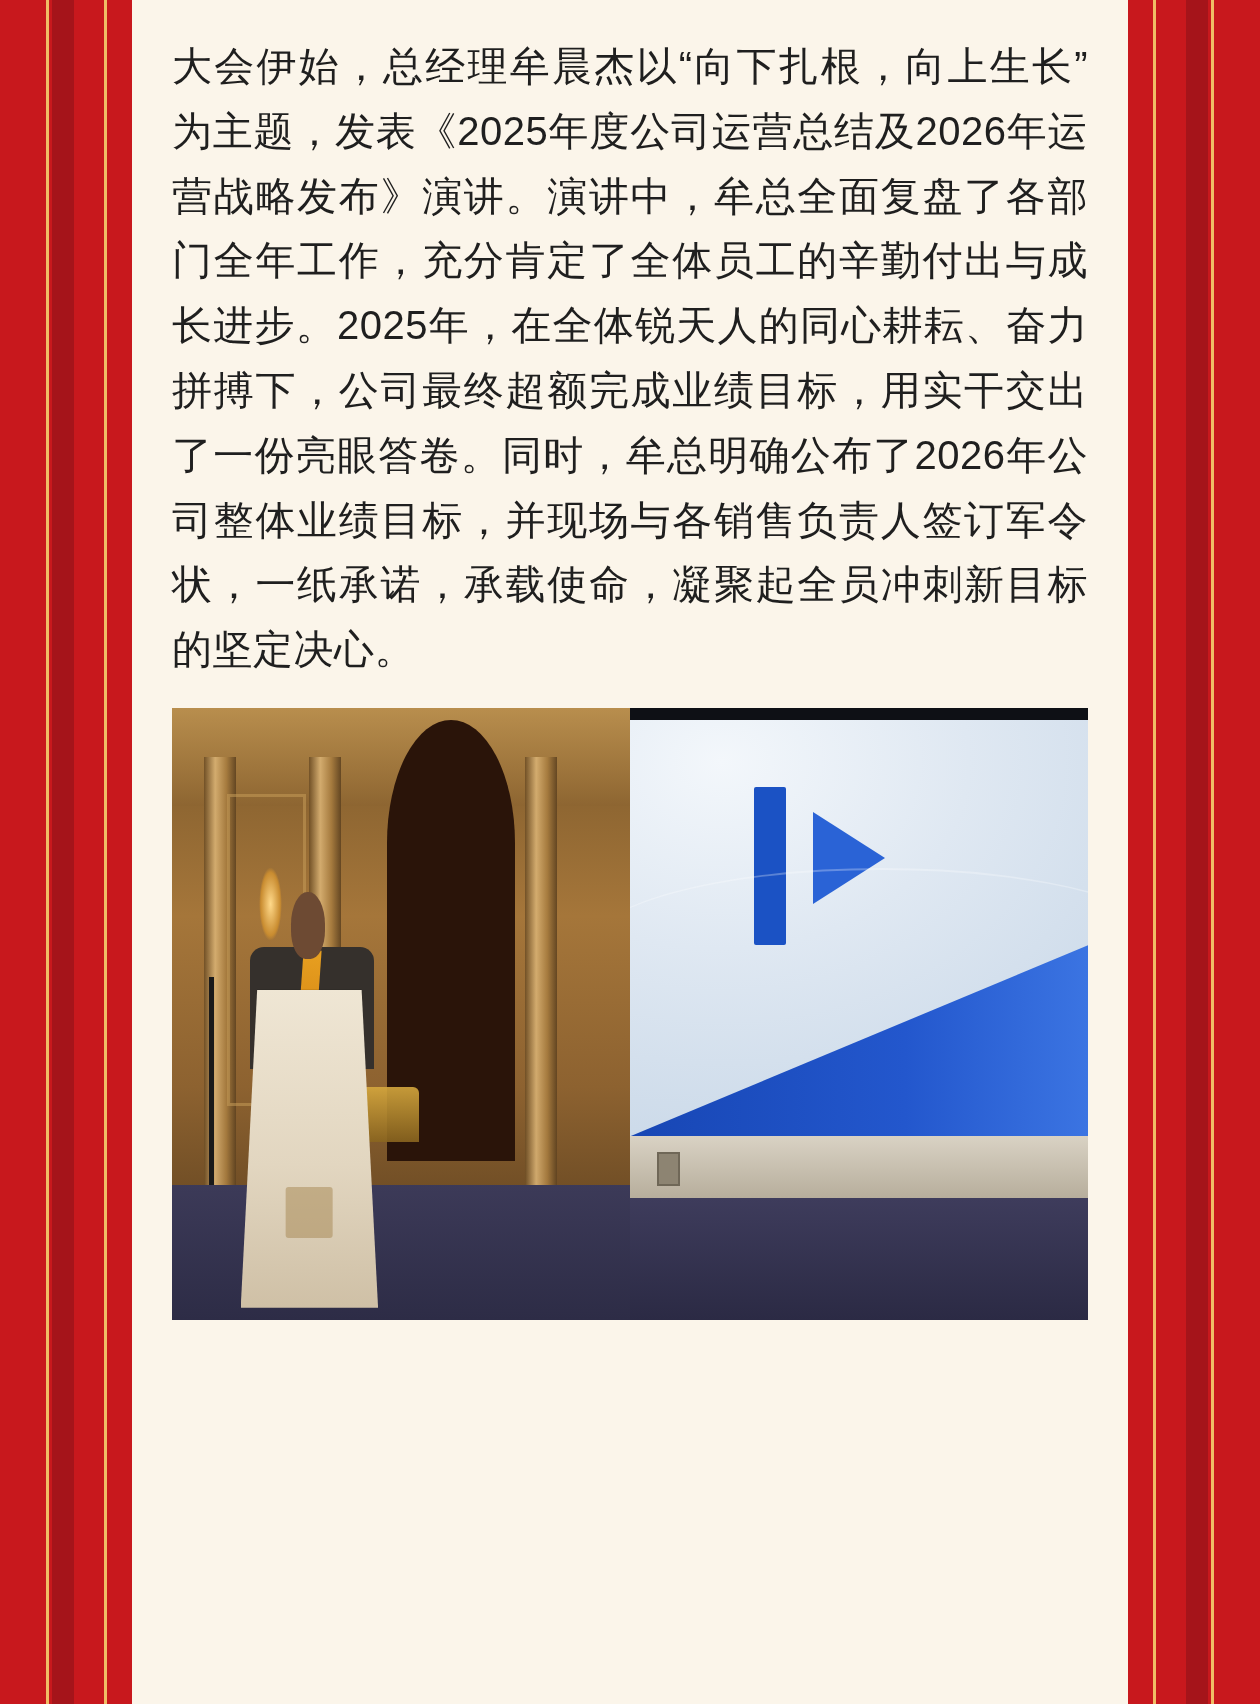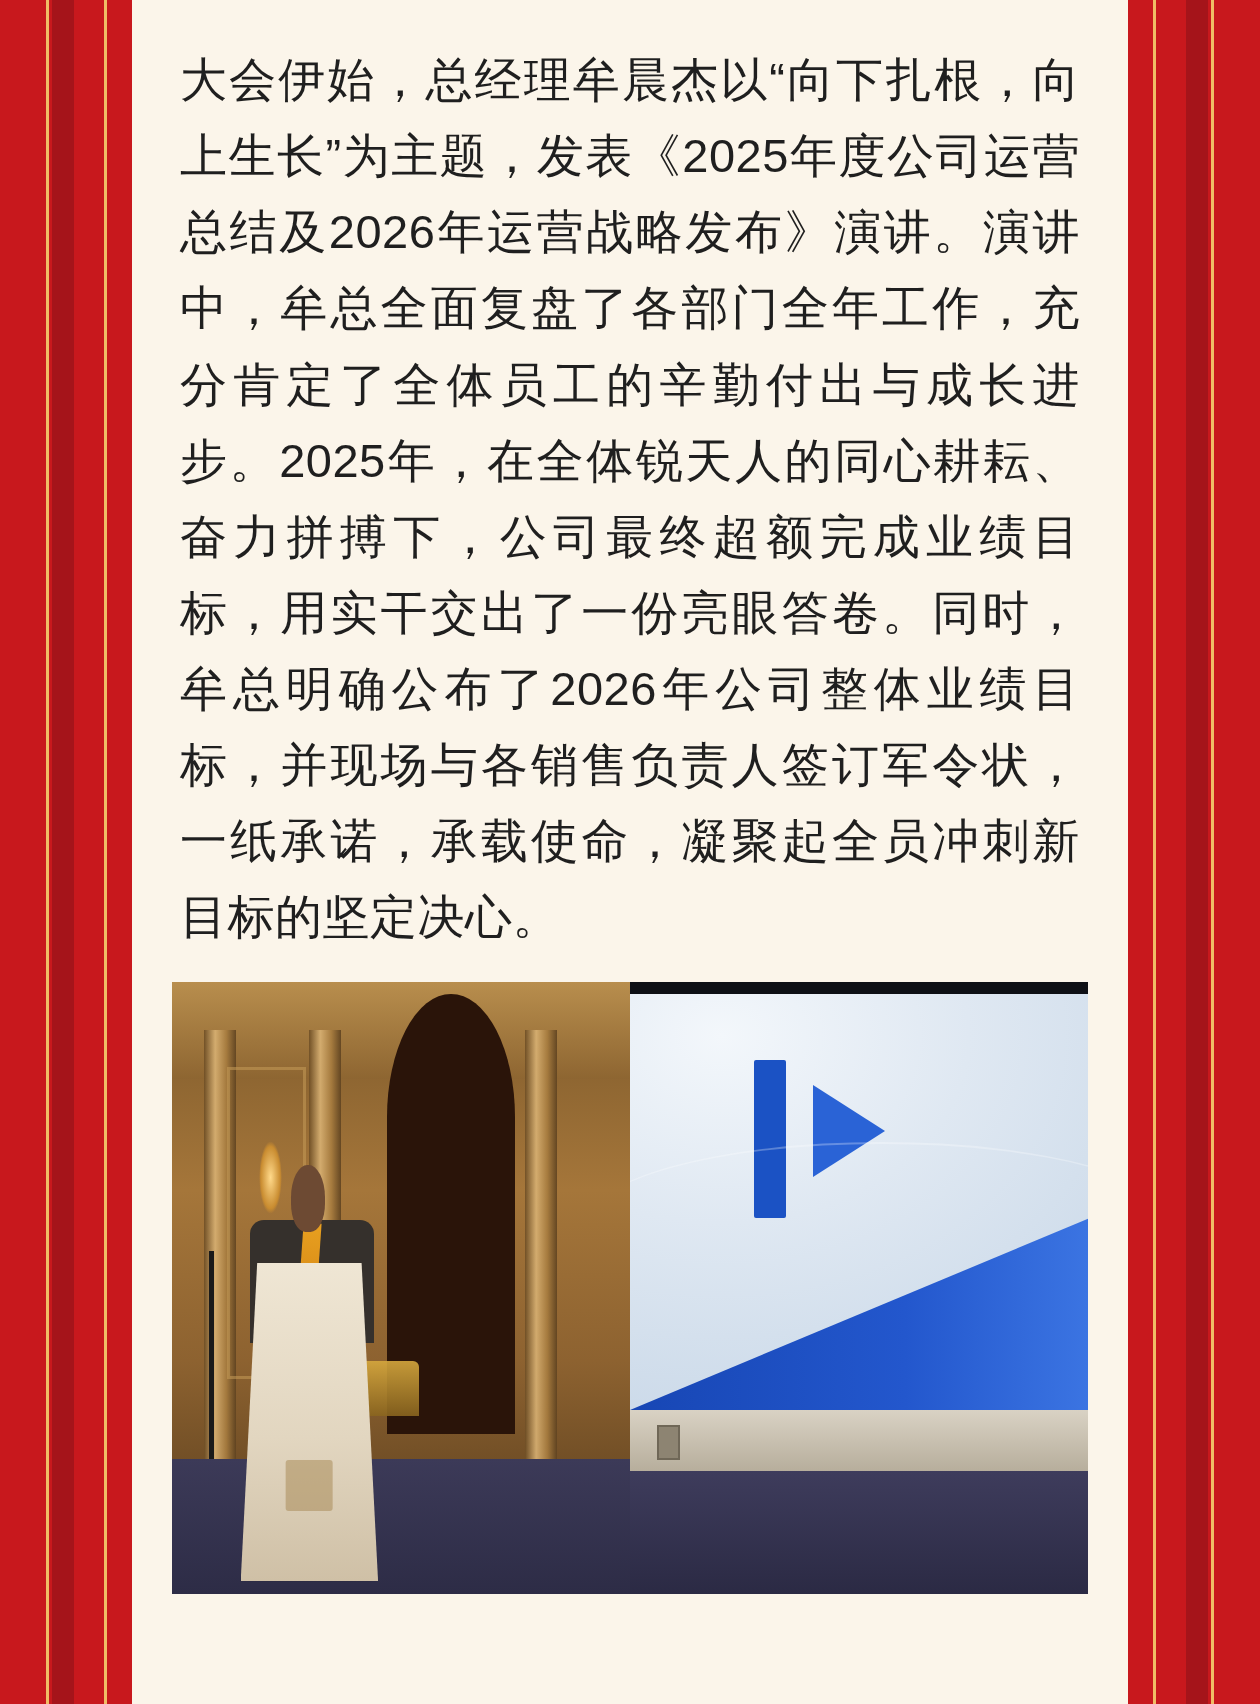--- a/index.html
+++ b/index.html
@@ -59,23 +59,23 @@
     left: 132px;
     top: 0;
     width: 996px;
     height: 1704px;
     background: #fbf5ea;
     box-sizing: border-box;
     padding: 34px 40px 30px 40px;
   }
 
   .article-body {
-    margin: 8px;
+    margin: 0;
     color: #1f1f1f;
-    font-size: 47px;
+    font-size: 40px;
     line-height: 1.62;
     letter-spacing: 0.5px;
     text-align: justify;
     text-justify: inter-ideograph;
     font-family: "Liberation Sans", "DejaVu Sans", sans-serif;
     word-break: break-all;
   }
 
   .photo-wrap {
     margin-top: 26px;

